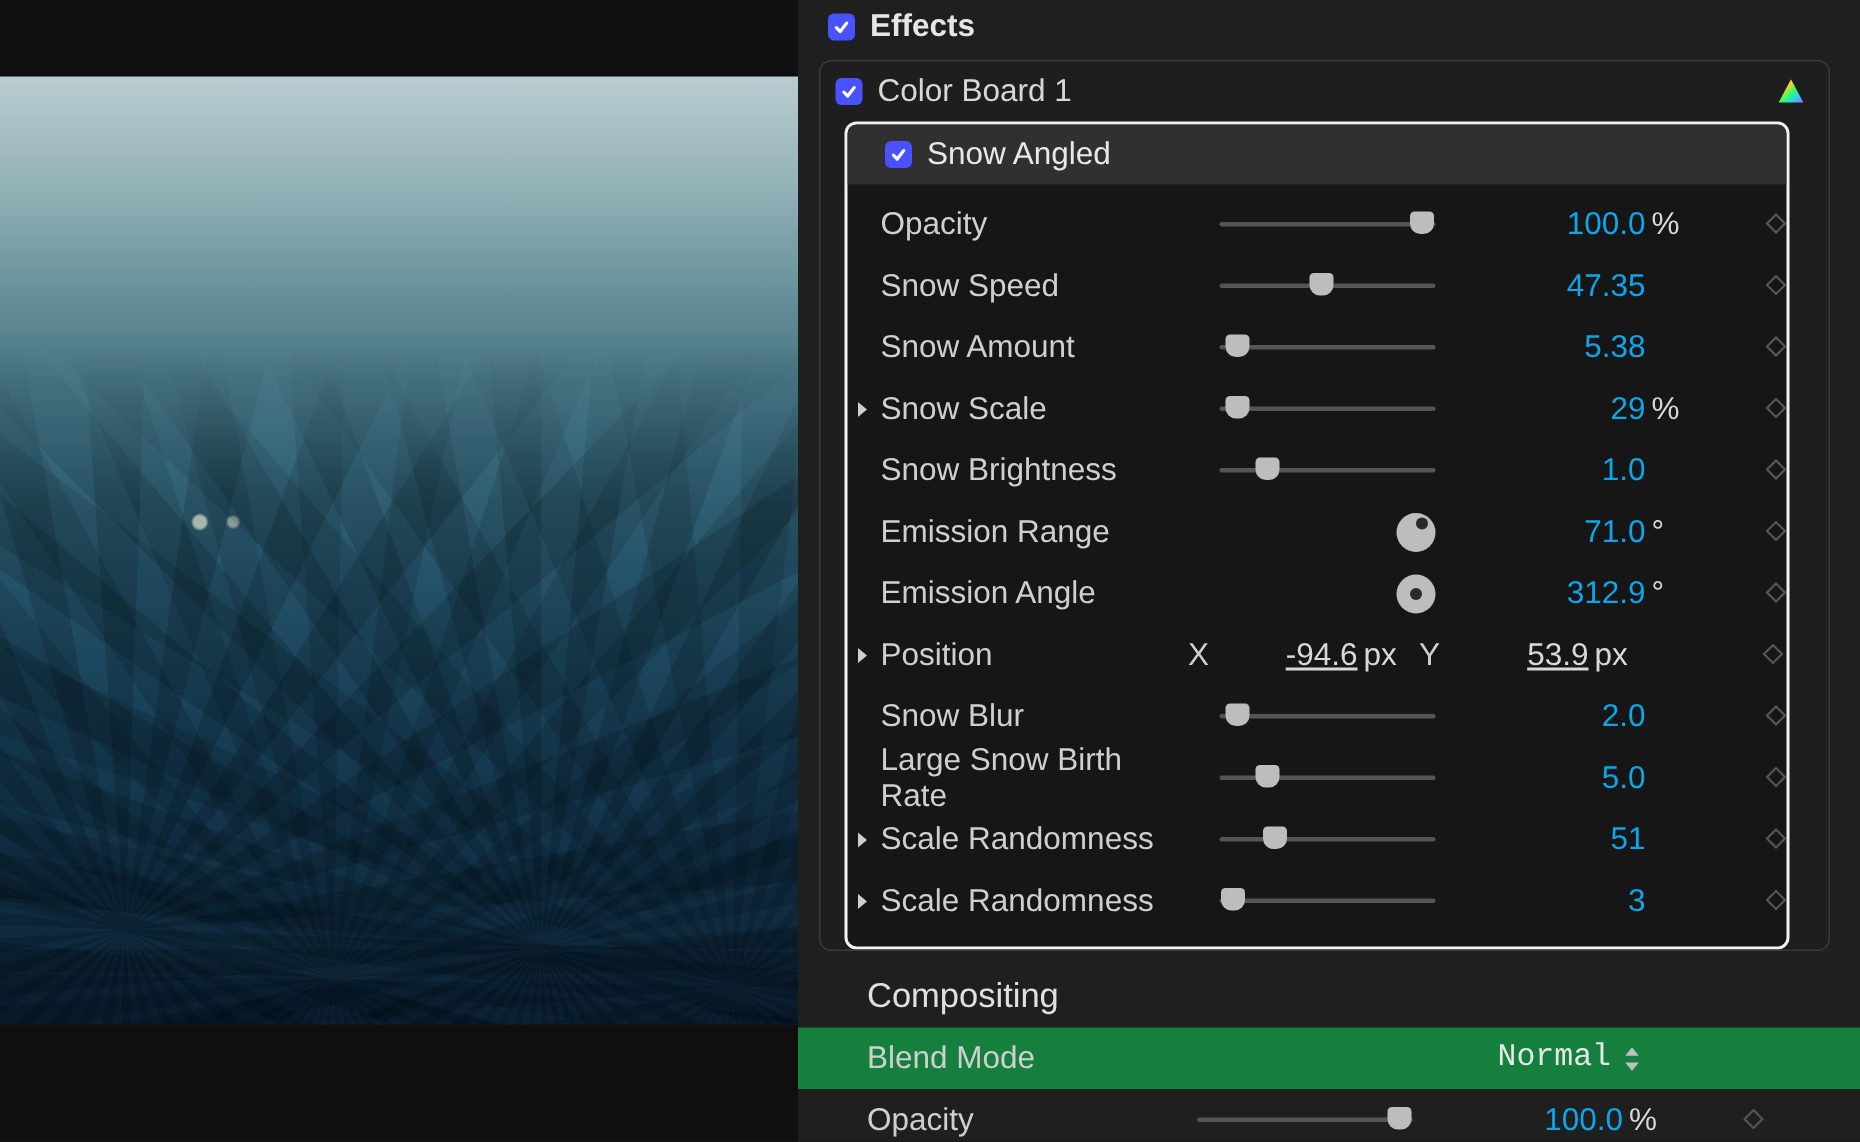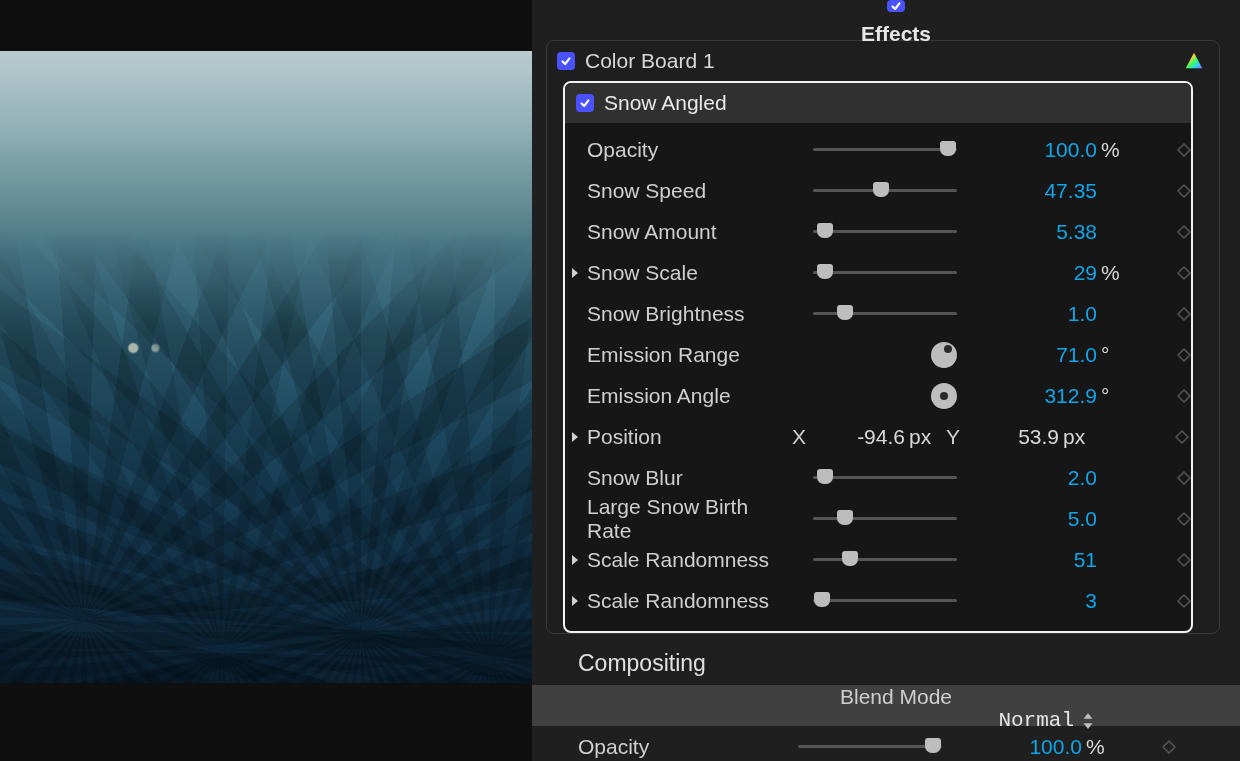--- a/index.html
+++ b/index.html
@@ -65,21 +65,20 @@
 
   .section-header {
     display: flex;
     align-items: center;
     height: 36px;
     padding-left: 20px;
     gap: 10px;
     font-size: 21px;
     font-weight: 600;
     color: #e6e6e6;
-    flex-direction: column;
   }
   .checkbox {
     width: 18px;
     height: 18px;
     border-radius: 4px;
     background: #4a52ff;
     display: inline-flex;
     align-items: center;
     justify-content: center;
   }
@@ -110,21 +109,21 @@
     margin: 0 26px 0 16px;
     border: 2px solid #f2f2f2;
     border-radius: 8px;
     background: #161616;
     overflow: hidden;
   }
   .selected-header {
     display: flex;
     align-items: center;
     height: 40px;
-    padding-left: 11px;
+    padding-left: 25px;
     gap: 10px;
     font-size: 21px;
     color: #e8e8e8;
     background: #303030;
   }
 
   .param-list { padding: 6px 0 10px 0; }
   .param {
     display: flex;
     align-items: center;
@@ -203,39 +202,39 @@
   .keyframe svg { width: 14px; height: 14px; display:inline-block; }
 
   .pos-wrap {
     display: flex;
     align-items: center;
     margin-left: -8px;
     width: 340px;
     color: #d8d8d8;
   }
   .pos-wrap .axis { width: 20px; text-align: center; color: #cfcfcf; }
-  .pos-wrap .val  { width: 96px; text-align: right; }
+  .pos-wrap .val  { width: 96px; text-align: right; text-decoration: underline; }
   .pos-wrap .pu   { width: 38px; padding-left: 4px; }
 
   .compositing {
     padding: 16px 26px 0 46px;
   }
   .compositing .title {
     font-size: 23px;
     color: #e0e0e0;
     margin-bottom: 8px;
   }
   .blend-row, .opa-row {
     height: 41px;
     display: flex;
     align-items: center;
     font-size: 21px;
     color: #cfcfcf;
   }
-  .blend-row { background: #404040; margin: 0 -26px 0 -46px; padding: 0 26px 0 46px; flex-direction: column; }
+  .blend-row { background: #15803d; margin: 0 -26px 0 -46px; padding: 0 26px 0 46px; }
   .blend-row .bval {
     margin-left: auto;
     margin-right: 120px;
     display: flex;
     align-items: center;
     gap: 8px;
     color: #e6e6e6;
     font-family: Liberation Mono, monospace;
   }
   .stepper svg { width: 12px; height: 18px; display:block; }

